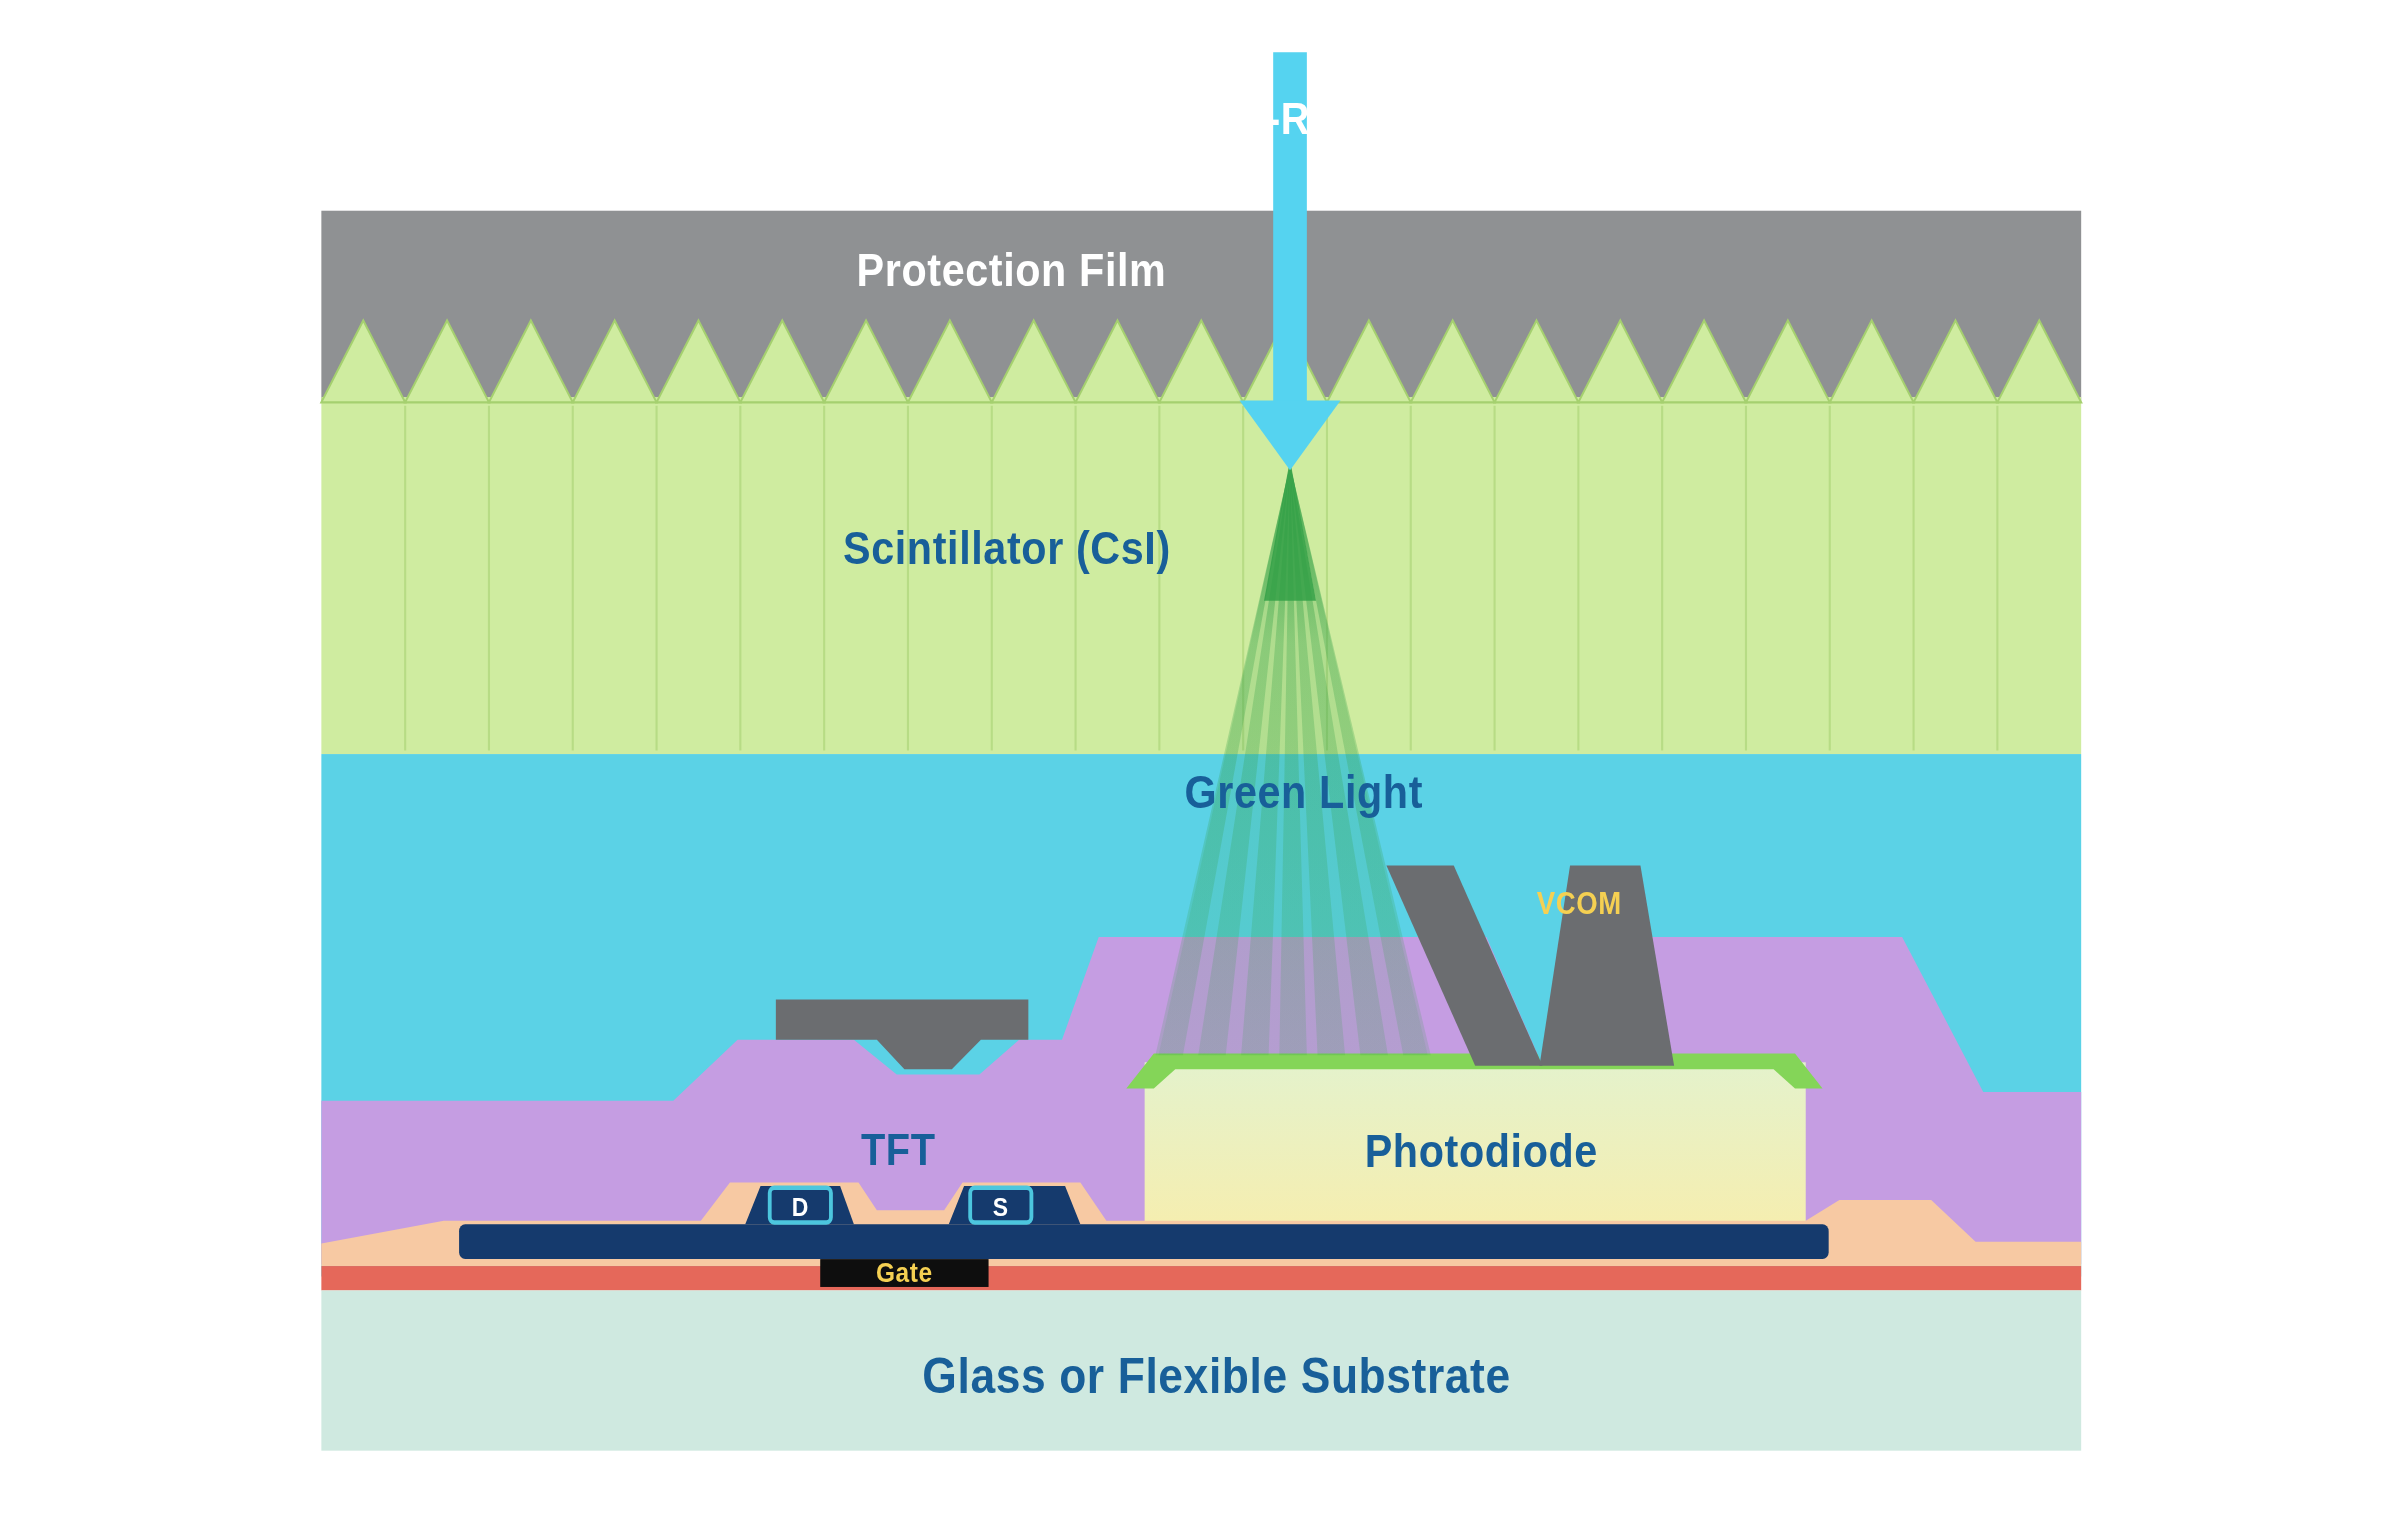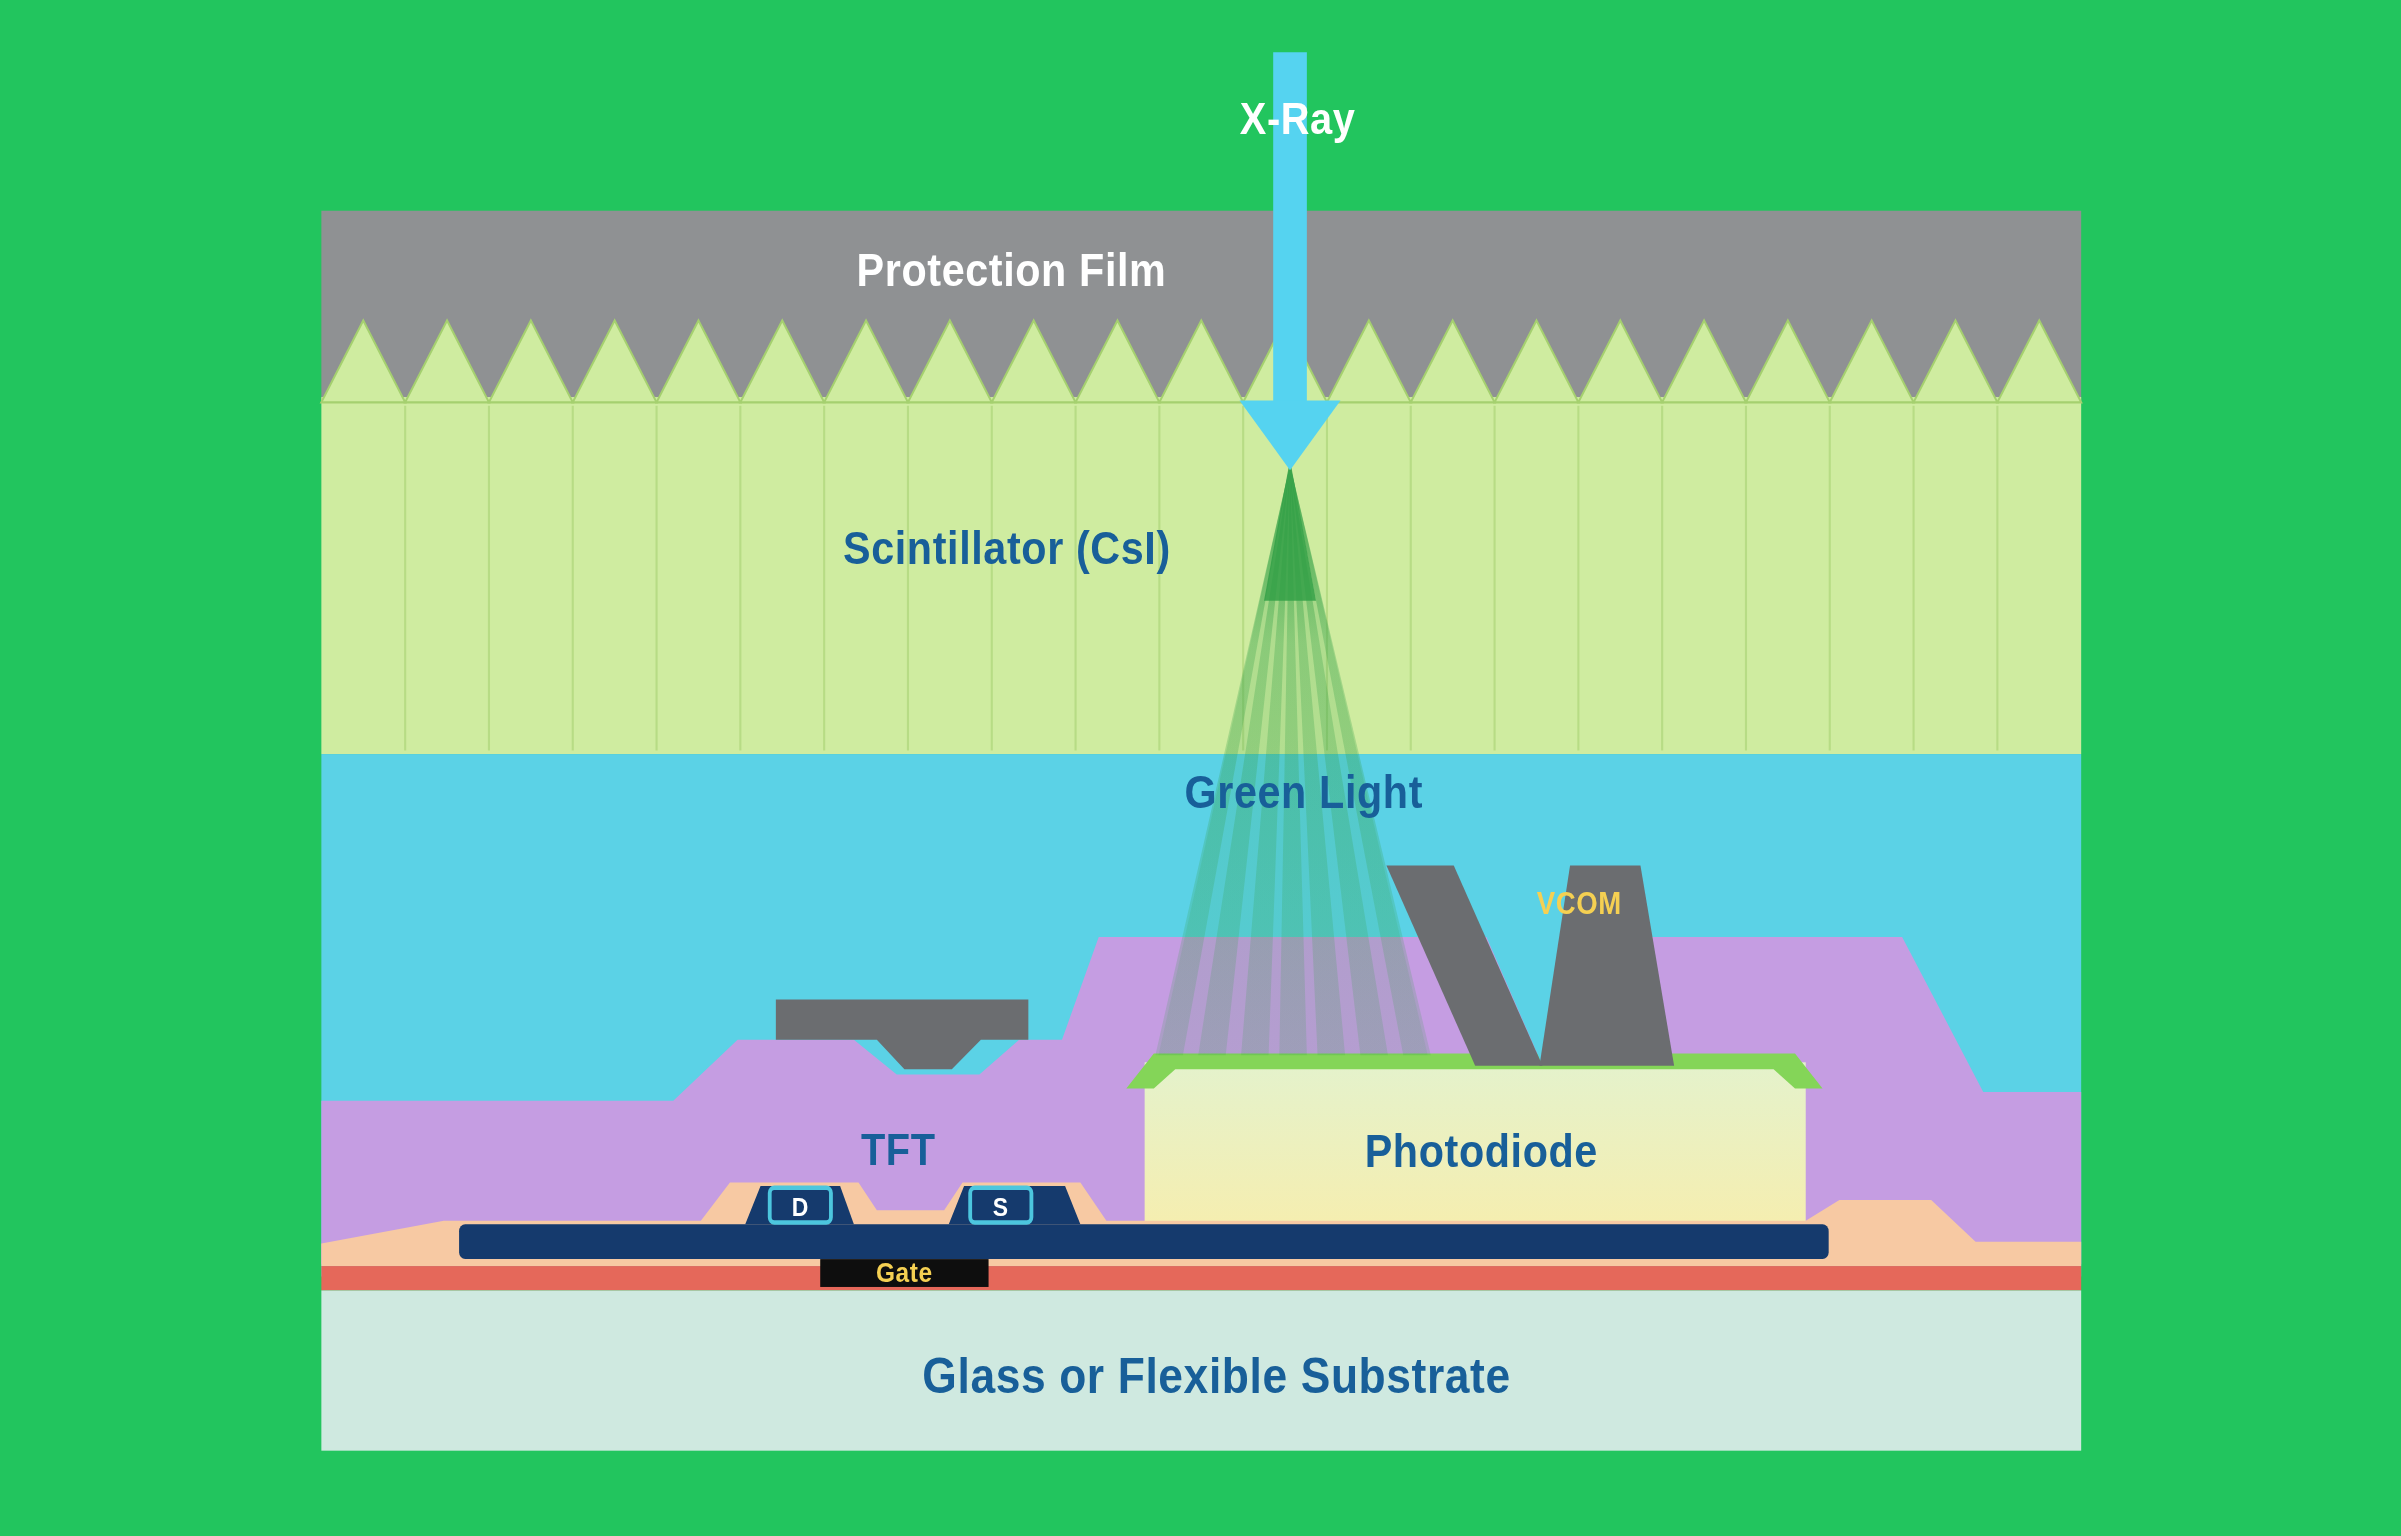--- a/index.html
+++ b/index.html
@@ -20,21 +20,21 @@
   }
   text {
     font-family: "Liberation Sans", sans-serif;
     font-weight: 700;
     letter-spacing: 0.4px;
   }
 </style>
 </head>
 <body>
 
-<div class="stage" style="background: #22c55e;">
+<div class="stage" style="background: #ffffff;">
   <svg viewBox="0 0 1569 882" preserveAspectRatio="none" xmlns="http://www.w3.org/2000/svg">
 
     <defs>
       <linearGradient id="pdGrad" x1="0" y1="0" x2="0" y2="1">
         <stop offset="0" stop-color="#e4f2cc"></stop>
         <stop offset="1" stop-color="#f5eeb0"></stop>
       </linearGradient>
       <linearGradient id="rayGrad" gradientUnits="userSpaceOnUse" x1="0" y1="266" x2="0" y2="610">
         <stop offset="0" stop-color="#2f9e43" stop-opacity="0.9"></stop>
         <stop offset="0.3" stop-color="#33a047" stop-opacity="0.4"></stop>

